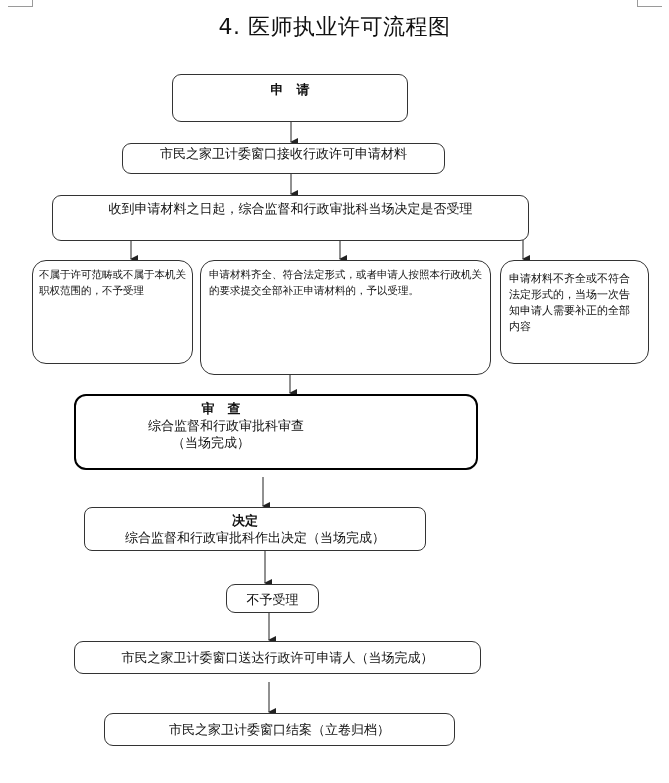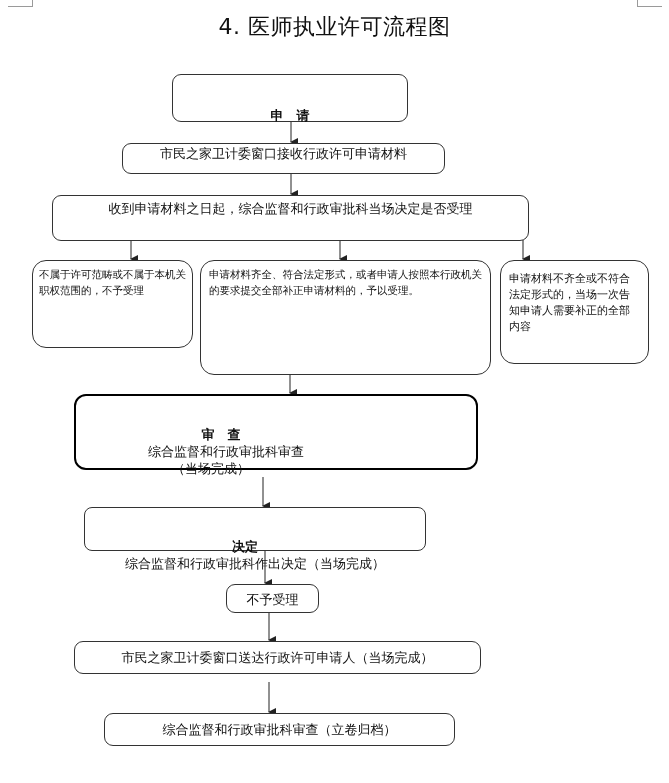--- a/index.html
+++ b/index.html
@@ -5,21 +5,21 @@
   html, body { margin: 0; padding: 0; background: #ffffff; }
   body { width: 669px; height: 783px; position: relative; overflow: hidden;
          font-family: "DejaVu Sans", "Liberation Sans", sans-serif; color: #111; }
   .corner { position: absolute; border-color: #9a9a9a; border-style: solid; width: 24px; height: 6px; }
   .corner.tl { left: 8px; top: 0; border-width: 0 1px 1px 0; }
   .corner.tr { left: 637px; top: 0; border-width: 0 0 1px 1px; }
   .title { position: absolute; left: 0; top: 12px; width: 669px; text-align: center;
            font-size: 22px; color: #111; letter-spacing: 0.5px; }
   .box { position: absolute; box-sizing: border-box; border: 1px solid #333; border-radius: 9px;
          background: #fff; text-align: center; font-size: 13px; line-height: 17px; }
-  .box .head { font-weight: bold; font-size: 13px; margin-top: 26px; }
+  .box .head { font-weight: bold; font-size: 13px; }
   .box.side { text-align: left; font-size: 10.5px; line-height: 15.5px; padding: 6px 6px; border-radius: 14px; }
   .box.square { border: 2px solid #000; border-radius: 12px; }
   svg.lines { position: absolute; left: 0; top: 0; }
 </style>
 </head>
 <body>
 
 <div class="corner tl"></div>
 <div class="corner tr"></div>
 
@@ -48,21 +48,21 @@
 </div>
 
 <div class="box" style="left:122px; top:143px; width:323px; height:31px; padding-top:1px;">
   <div>市民之家卫计委窗口接收行政许可申请材料</div>
 </div>
 
 <div class="box" style="left:52px; top:195px; width:477px; height:46px; padding-top:4px;">
   <div>收到申请材料之日起，综合监督和行政审批科当场决定是否受理</div>
 </div>
 
-<div class="box side" style="left:32px; top:260px; width:161px; height:88px;">
+<div class="box side" style="left:32px; top:260px; width:161px; height:104px;">
   <div>不属于许可范畴或不属于本机关职权范围的，不予受理</div>
 </div>
 
 <div class="box side" style="left:200px; top:260px; width:291px; height:115px; padding: 6px 8px;">
   <div>申请材料齐全、符合法定形式，或者申请人按照本行政机关的要求提交全部补正申请材料的，予以受理。</div>
 </div>
 
 <div class="box side" style="left:500px; top:260px; width:149px; height:104px; padding: 10px 8px;">
   <div style="font-size:11px; line-height:16px;">申请材料不齐全或不符合法定形式的，当场一次告知申请人需要补正的全部内容</div>
 </div>
@@ -80,14 +80,14 @@
 
 <div class="box" style="left:226px; top:584px; width:93px; height:29px; padding-top:6px;">
   <div>不予受理</div>
 </div>
 
 <div class="box" style="left:74px; top:641px; width:407px; height:33px; padding-top:7px;">
   <div>市民之家卫计委窗口送达行政许可申请人（当场完成）</div>
 </div>
 
 <div class="box" style="left:104px; top:713px; width:351px; height:33px; padding-top:7px;">
-  <div>综合监督和行政审批科审查（立卷归档）</div>
+  <div>市民之家卫计委窗口结案（立卷归档）</div>
 </div>
 
 </body></html>

